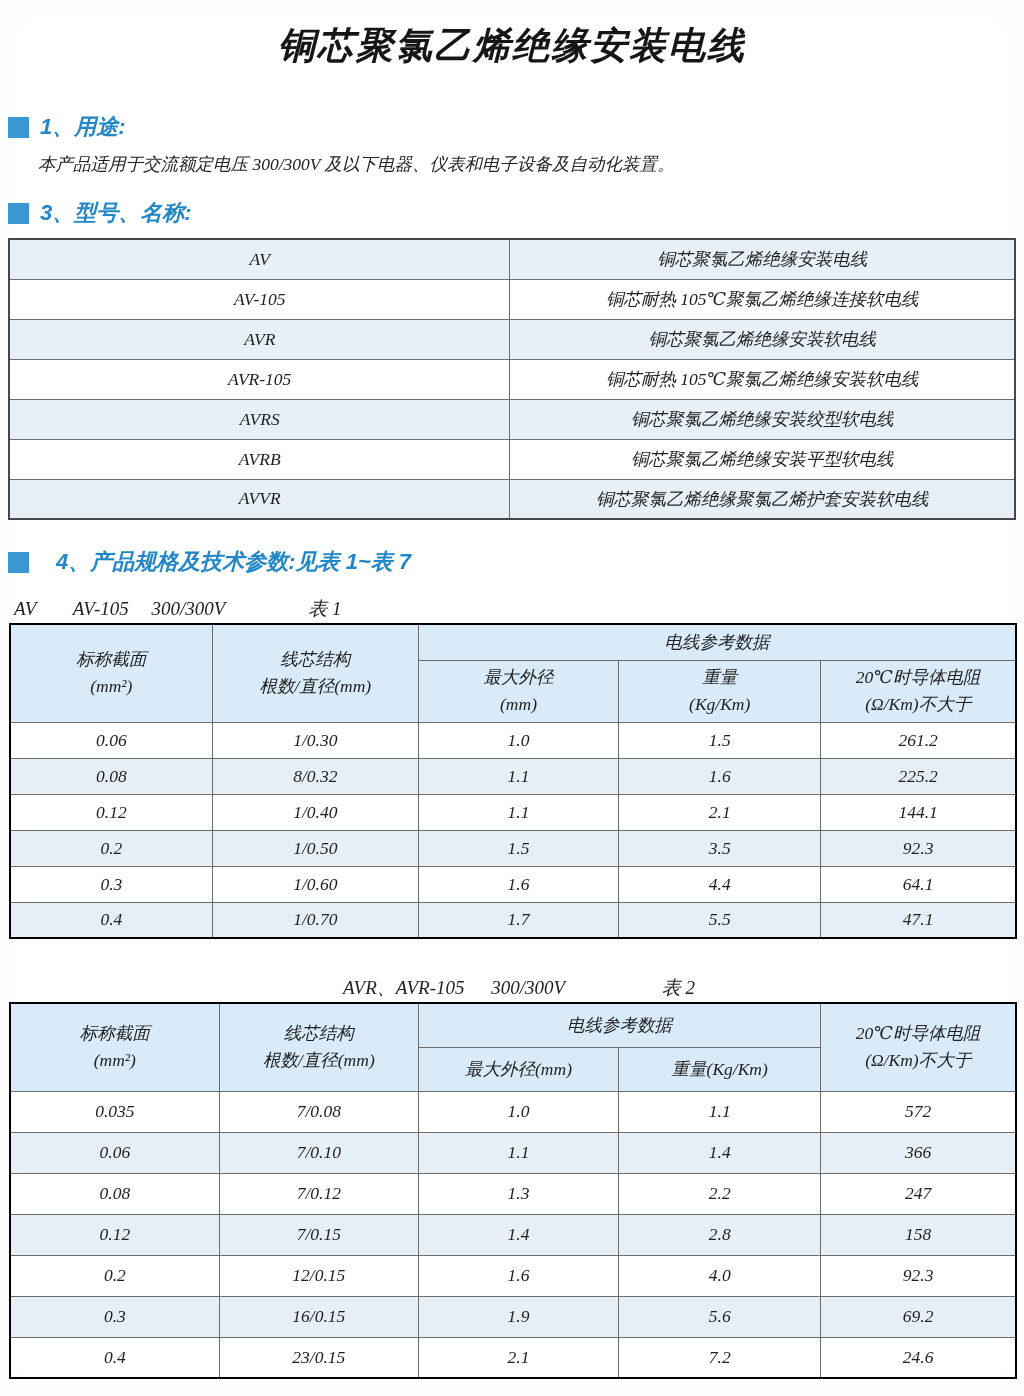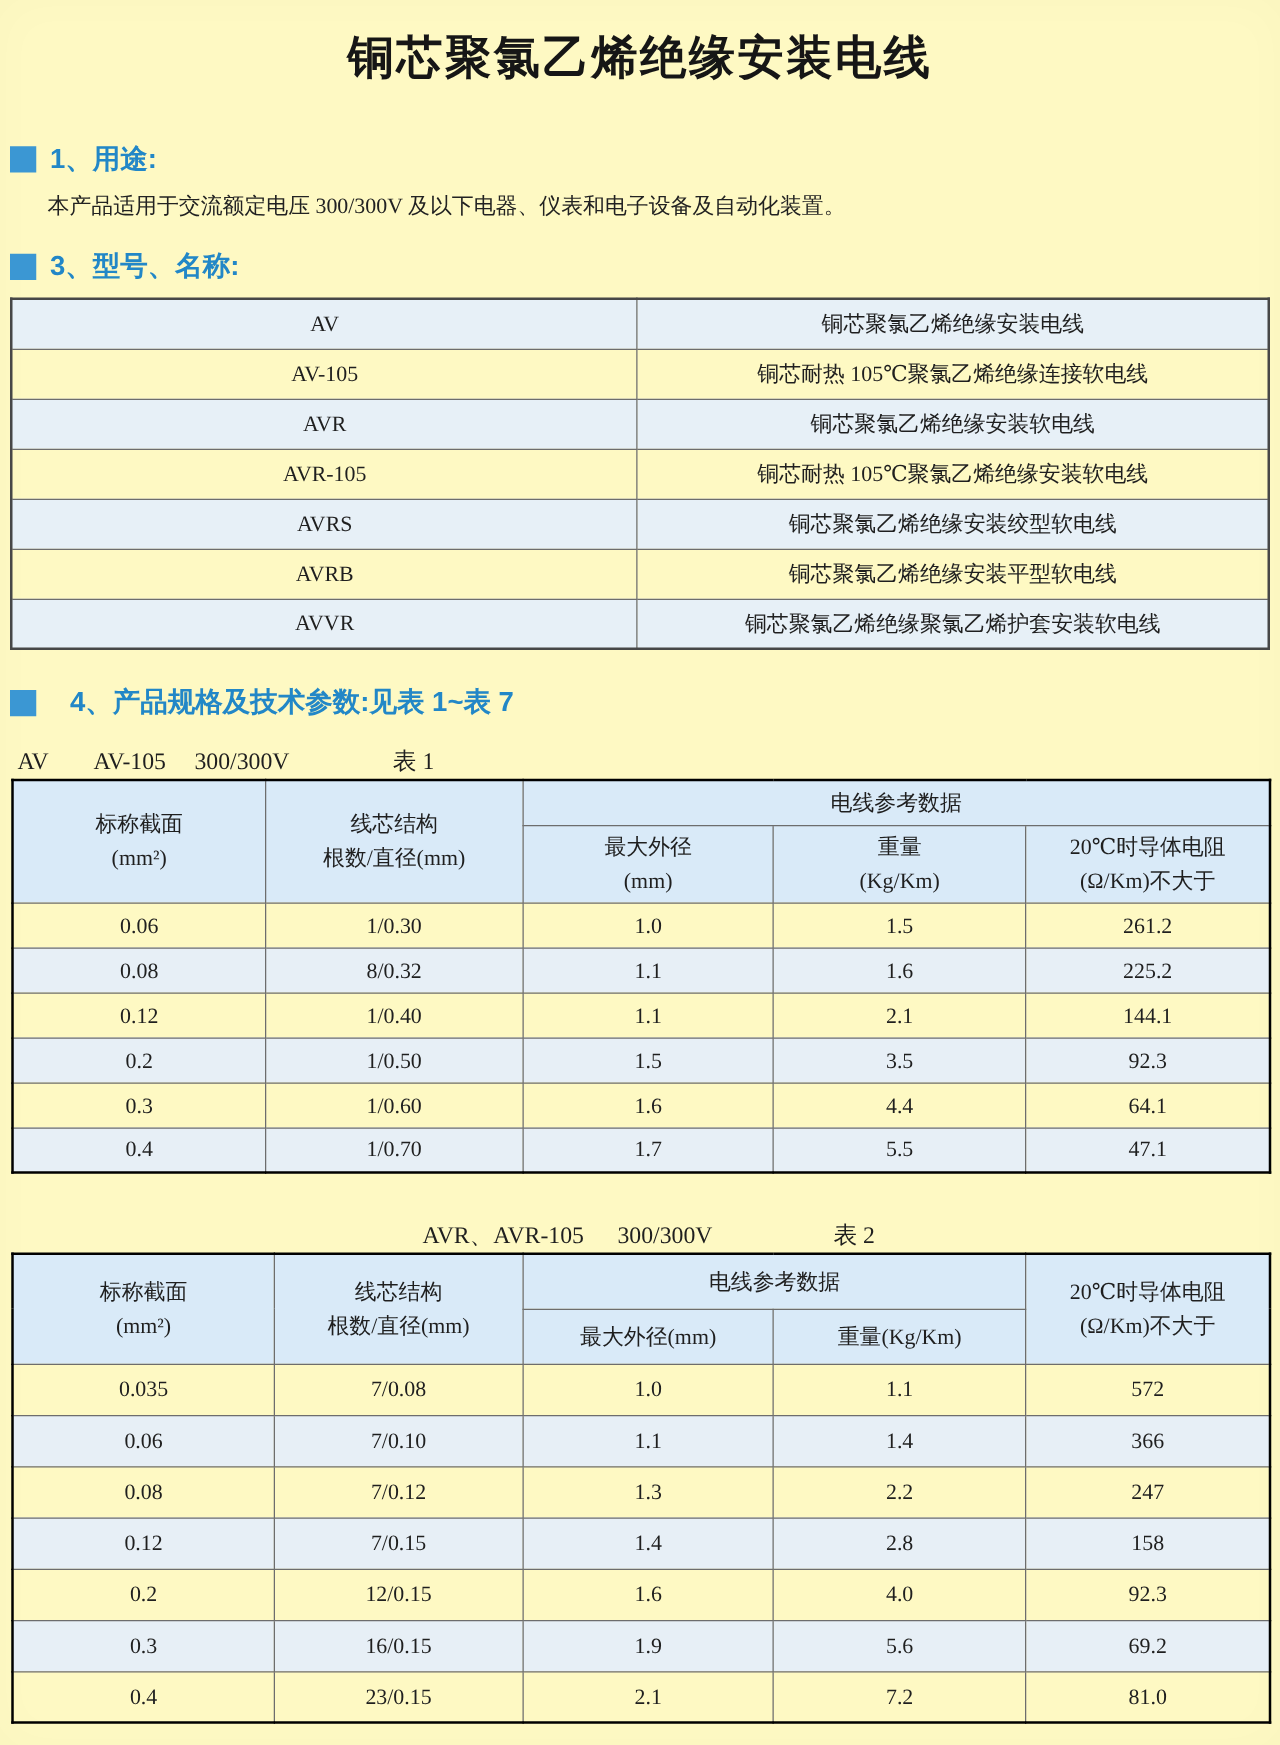--- a/index.html
+++ b/index.html
@@ -1,25 +1,26 @@
 <!DOCTYPE html>
 <html lang="zh"><head>
 <meta charset="utf-8">
 <style>
   * { margin:0; padding:0; box-sizing:border-box; }
   html,body { background:#e8e8e8; }
   .page {
     position:relative;
     width:1024px; height:1396px;
     margin:0 auto;
-    background:#fef9c3;
+    background:#ffffff;
     color:#1d1d1d;
     font-family:"Liberation Serif","DejaVu Serif",serif;
     overflow:hidden;
     box-shadow:inset 0 0 40px rgba(0,0,0,0.02);
+    font-style:italic;
   }
   h1.doc-title {
     padding-top:24px;
     text-align:center;
     font-family:"Liberation Sans","DejaVu Sans",sans-serif;
     font-weight:700;
     font-size:37px;
     line-height:44px;
     letter-spacing:2px;
     color:#161616;
@@ -329,18 +330,18 @@
           <td>16/0.15</td>
           <td>1.9</td>
           <td>5.6</td>
           <td>69.2</td>
         </tr>
         <tr>
           <td>0.4</td>
           <td>23/0.15</td>
           <td>2.1</td>
           <td>7.2</td>
-          <td>81.0</td>
+          <td>24.6</td>
         </tr>
       </tbody>
   </table>
 
 </div>
 
 </body></html>

